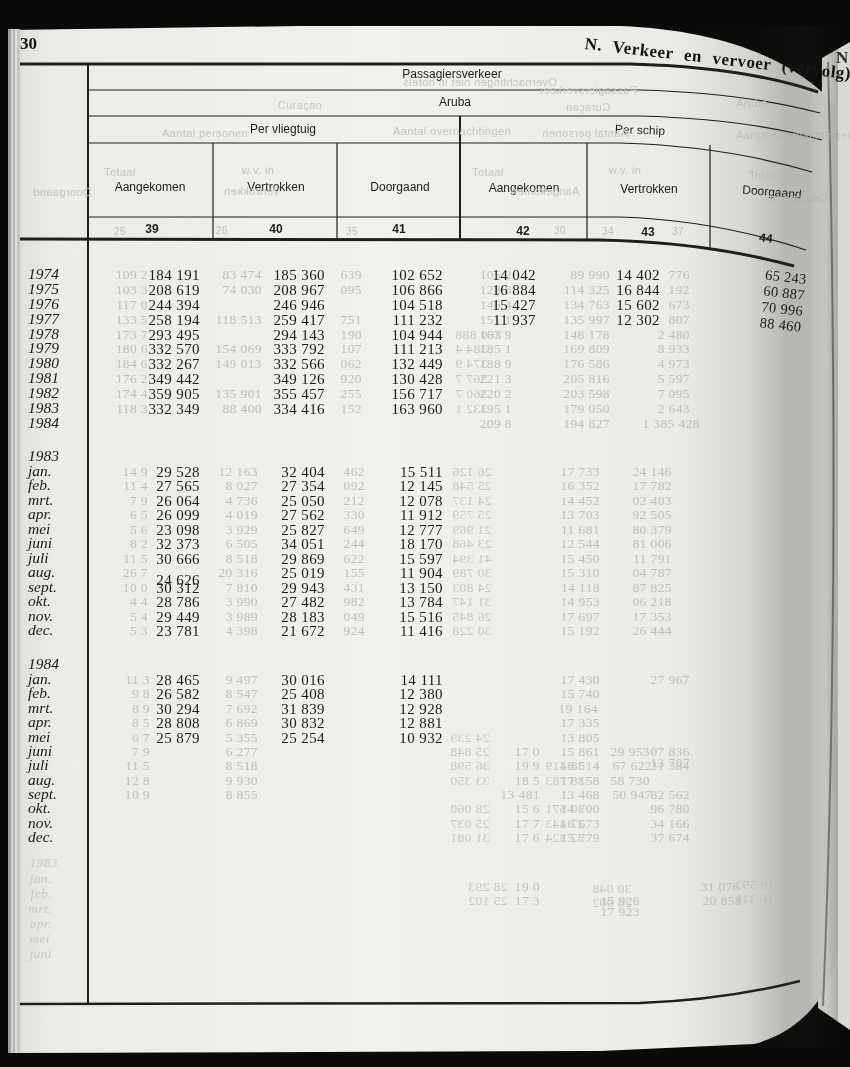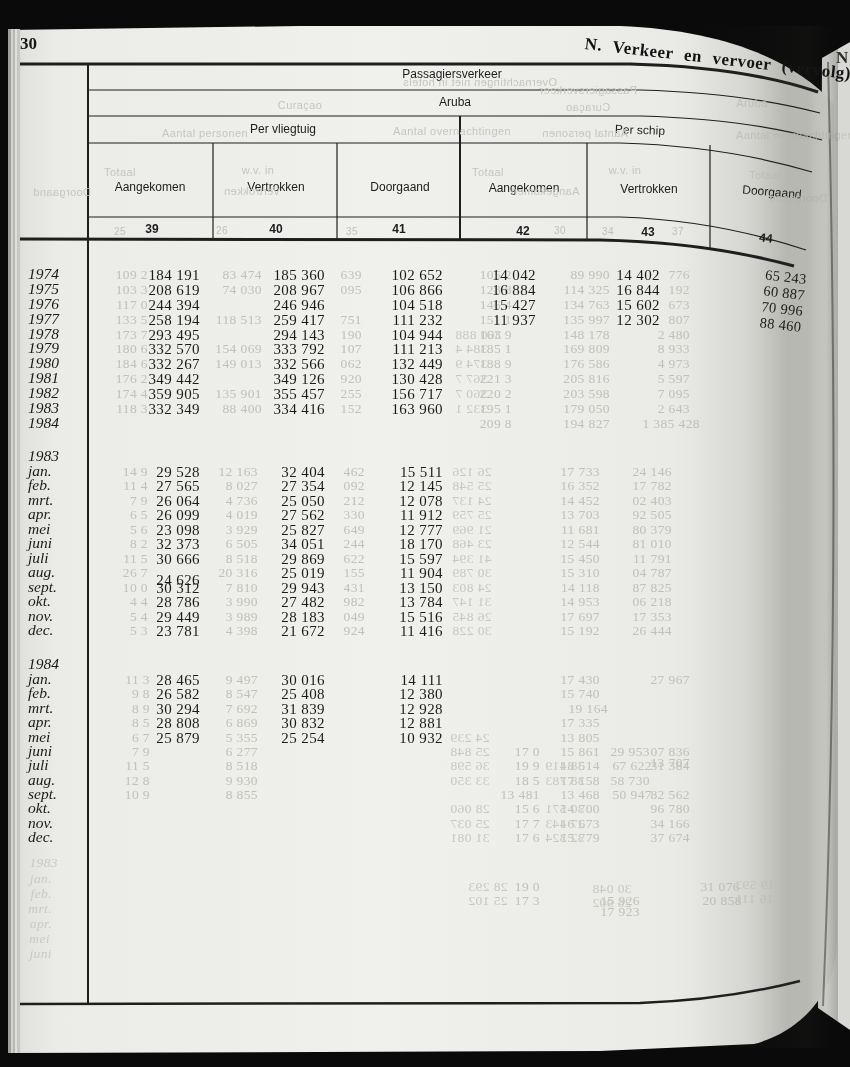--- a/index.html
+++ b/index.html
@@ -250,21 +250,21 @@
       <div class="g" style="left: 490px; top: 565px;">15 310</div>
       <div class="g" style="left: 490px; top: 580px;">14 118</div>
       <div class="g" style="left: 490px; top: 594px;">14 953</div>
       <div class="g" style="left: 490px; top: 609px;">17 697</div>
       <div class="g" style="left: 490px; top: 623px;">15 192</div>
       <div class="g" style="left: 562px; top: 464px;">24 146</div>
       <div class="g" style="left: 562px; top: 478px;">17 782</div>
       <div class="g" style="left: 562px; top: 493px;">02 403</div>
       <div class="g" style="left: 562px; top: 507px;">92 505</div>
       <div class="g" style="left: 562px; top: 522px;">80 379</div>
-      <div class="g" style="left: 562px; top: 536px;">81 010</div>
+      <div class="g" style="left: 562px; top: 536px;">81 006</div>
       <div class="g" style="left: 562px; top: 551px;">11 791</div>
       <div class="g" style="left: 562px; top: 565px;">04 787</div>
       <div class="g" style="left: 562px; top: 580px;">87 825</div>
       <div class="g" style="left: 562px; top: 594px;">06 218</div>
       <div class="g" style="left: 562px; top: 609px;">17 353</div>
       <div class="g" style="left: 562px; top: 623px;">26 444</div>
       <div class="g" style="left: 40px; top: 672px;">11 3</div>
       <div class="g" style="left: 40px; top: 686px;">9 8</div>
       <div class="g" style="left: 40px; top: 701px;">8 9</div>
       <div class="g" style="left: 40px; top: 715px;">8 5</div>
@@ -277,21 +277,21 @@
       <div class="g" style="left: 148px; top: 686px;">8 547</div>
       <div class="g" style="left: 148px; top: 701px;">7 692</div>
       <div class="g" style="left: 148px; top: 715px;">6 869</div>
       <div class="g" style="left: 148px; top: 730px;">5 355</div>
       <div class="g" style="left: 148px; top: 744px;">6 277</div>
       <div class="g" style="left: 148px; top: 758px;">8 518</div>
       <div class="g" style="left: 148px; top: 773px;">9 930</div>
       <div class="g" style="left: 148px; top: 787px;">8 855</div>
       <div class="g" style="left: 490px; top: 672px;">17 430</div>
       <div class="g" style="left: 490px; top: 686px;">15 740</div>
-      <div class="g" style="left: 498px; top: 701px;">19 164</div>
+      <div class="g" style="left: 488px; top: 701px;">19 164</div>
       <div class="g" style="left: 490px; top: 715px;">17 335</div>
       <div class="g" style="left: 490px; top: 730px;">13 805</div>
       <div class="g" style="left: 490px; top: 744px;">15 861</div>
       <div class="g" style="left: 490px; top: 758px;">18 514</div>
       <div class="g" style="left: 490px; top: 773px;">17 158</div>
       <div class="g" style="left: 490px; top: 787px;">13 468</div>
       <div class="g" style="left: 490px; top: 801px;">14 700</div>
       <div class="g" style="left: 490px; top: 816px;">16 673</div>
       <div class="g" style="left: 490px; top: 830px;">15 779</div>
       <div class="g m" style="left: 450px; top: 730px;">24 239</div>

